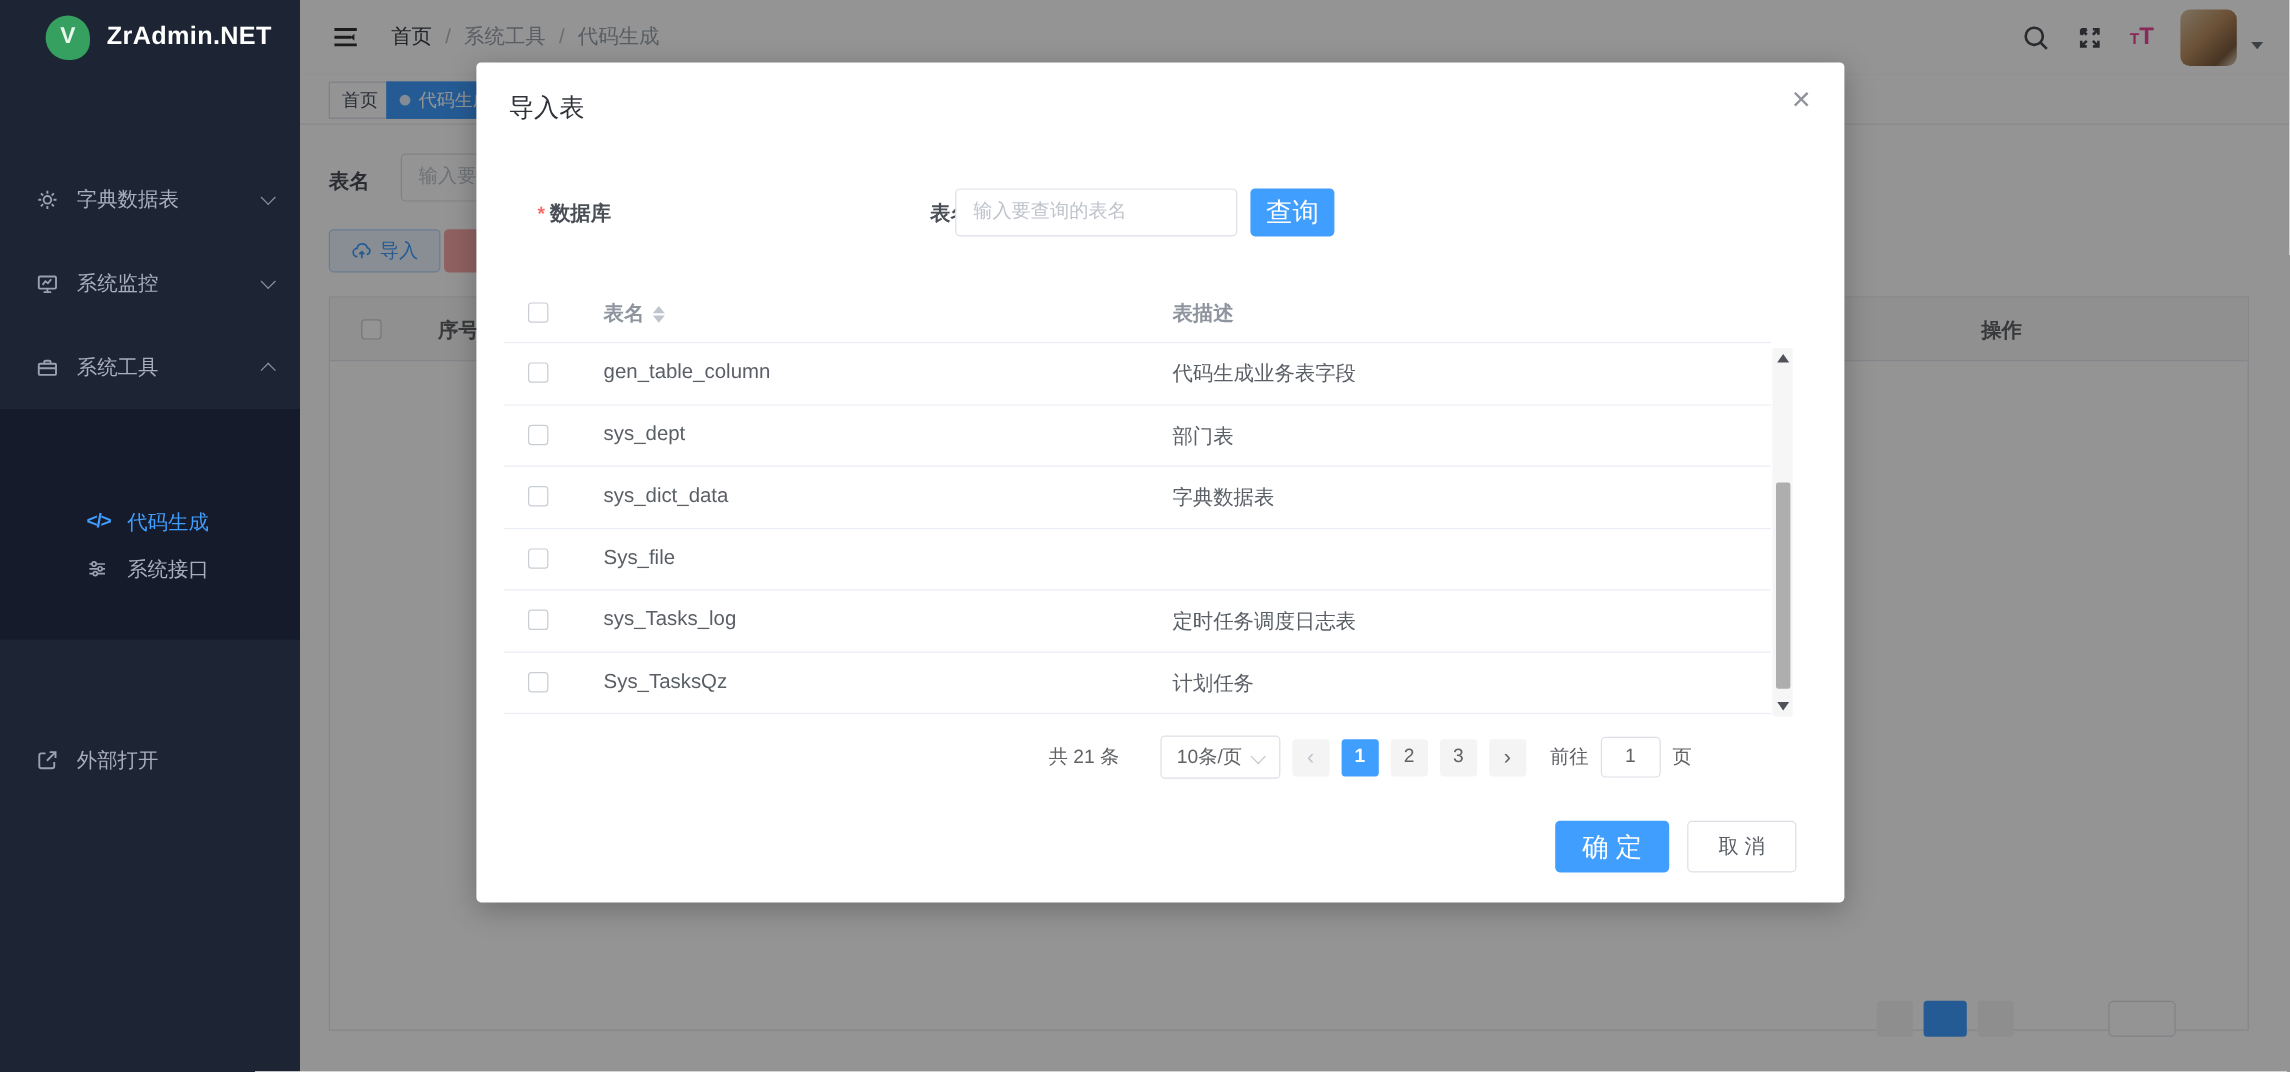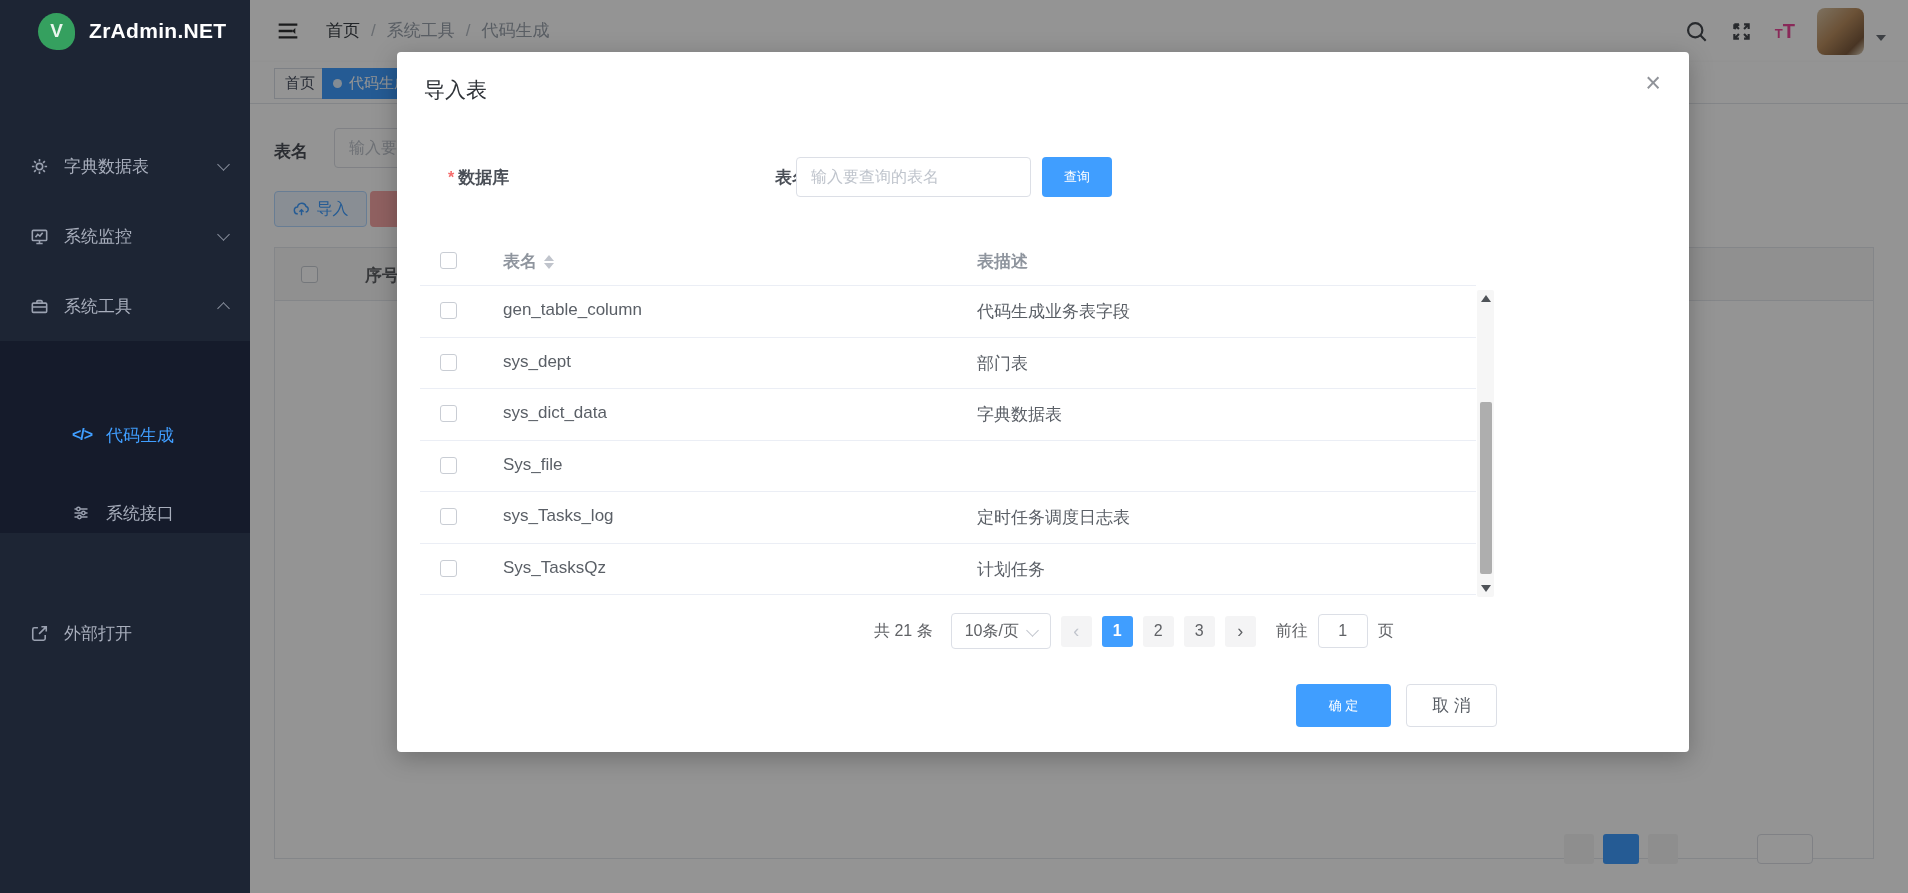--- a/index.html
+++ b/index.html
@@ -56,34 +56,34 @@
   .checkbox{ width:17px; height:17px; border:1px solid #c9cdd4; border-radius:3px; background:#fff; cursor:pointer; }
   .pt-check{ position:absolute; left:26px; top:18px; }
   .pt-col{ position:absolute; top:16px; font-size:17px; font-weight:bold; color:#606266; }
   .frag-pager{ position:absolute; bottom:0; right:60px; height:24px; display:flex; gap:9px; }
   .frag-btn{ width:30px; height:30px; border-radius:3px; background:#f4f4f5; }
   .frag-btn.blue{ width:36px; background:#409eff; }
   .frag-input{ width:56px; height:30px; border:1px solid #dcdfe6; border-radius:4px; background:#fff; margin-left:70px; }
 
   
   .overlay{ position:absolute; left:250px; top:0; width:1658px; height:893px; background:rgba(0,0,0,.42); z-index:10; }
-  .modal{ position:absolute; left:397px; top:52px; width:1292px; height:700px; background:#fff; border-radius:4px; box-shadow:0 6px 24px rgba(0,0,0,.25); z-index:20; }
+  .modal{ position:absolute; left:397px; top:52px; width:1140px; height:700px; background:#fff; border-radius:4px; box-shadow:0 6px 24px rgba(0,0,0,.25); z-index:20; }
   .modal-title{ position:absolute; left:27px; top:24px; font-size:21px; color:#2f3338; }
   .modal-close{ position:absolute; right:28px; top:18px; font-size:27px; color:#909399; cursor:pointer; line-height:1; }
 
   .m-label{ font-size:17px; font-weight:bold; color:#4a4f57;margin-left:22px; }
   .req{ color:#f56c6c; margin-right:4px; font-size:16px; }
   .m-form{ position:absolute; left:0; top:105px; width:100%; height:40px; }
   .db-label{ position:absolute; left:29px; top:9px; }
   .m-select{ position:absolute; left:102px; top:0; width:236px; height:40px; border:1px solid #dcdfe6; border-radius:4px; display:flex; align-items:center; padding:0 14px; font-size:17px; color:#5a5f66; cursor:pointer; }
   .sel-chev{ position:absolute; right:13px; top:14px; width:9px; height:9px; border-right:1.5px solid #c0c4cc; border-bottom:1.5px solid #c0c4cc; transform:rotate(45deg); }
   .tn-label{ position:absolute; left:356px; top:9px; }
   .m-input{ position:absolute; left:399px; top:0; width:235px; height:40px; border:1px solid #dcdfe6; border-radius:4px; font-size:16px; color:#606266; padding:0 14px; }
   .m-input::placeholder{ color:#bfc4cc; }
-  .btn-primary{ background:#409eff; color:#fff; border:none; border-radius:4px; font-size:13px; cursor:pointer; }
+  .btn-primary{ background:#409eff; color:#fff; border:none; border-radius:4px; font-size:22px; cursor:pointer; }
   .m-query{ position:absolute; left:645px; top:0; width:70px; height:40px; }
 
   .m-thead{ position:absolute; left:23px; top:185px; width:1056px; height:49px; border-bottom:1px solid #ebeef5; }
   .mh-check{ position:absolute; left:20px; top:15px; }
   .mh-name{ position:absolute; left:83px; top:13px; font-size:17px; font-weight:bold; color:#8f959e; display:flex; align-items:center; gap:7px; }
   .mh-desc{ position:absolute; left:557px; top:13px; font-size:17px; font-weight:bold; color:#8f959e; }
   .sort-caret{ display:inline-flex; flex-direction:column; gap:2px; }
   .sort-caret i{ width:0; height:0; border-left:5px solid transparent; border-right:5px solid transparent; }
   .sort-caret .up{ border-bottom:6px solid #c0c4cc; }
   .sort-caret .dn{ border-top:6px solid #c0c4cc; }
@@ -94,21 +94,21 @@
   .mr-name{ position:absolute; left:83px; top:14px; font-size:17px; color:#5a5f66; }
   .mr-desc{ position:absolute; left:557px; top:14px; font-size:17px; color:#5a5f66; }
 
   .m-scroll{ position:absolute; left:1080px; top:238px; width:17px; height:307px; background:#f6f6f6; border-radius:2px; }
   .m-scroll .arr{ position:absolute; left:3.5px; width:0; height:0; border-left:5px solid transparent; border-right:5px solid transparent; }
   .m-scroll .arr.up{ top:5px; border-bottom:7px solid #4f5358; }
   .m-scroll .arr.dn{ bottom:5px; border-top:7px solid #4f5358; }
   .m-thumb{ position:absolute; left:2.5px; top:112px; width:12px; height:172px; background:#aeaeae; border-radius:2px; cursor:grab; }
 
   .m-pager{ position:absolute; left:477px; top:561px; height:36px; display:flex; align-items:center; gap:10px; font-size:16px; color:#606266; }
-  .pg-total{ margin-right:8px; white-space:nowrap; }
+  .pg-total{ margin-right:24px; white-space:nowrap; }
   .pg-size{ position:relative; width:100px; height:36px; border:1px solid #dcdfe6; border-radius:4px; display:flex; align-items:center; padding-left:13px; color:#606266; cursor:pointer; }
   .pg-size .sel-chev{ top:12px; }
   .pg-btn{ width:31px; height:31px; border-radius:3px; background:#f4f4f5; display:flex; align-items:center; justify-content:center; font-size:16px; color:#606266; cursor:pointer; border:none; }
   .pg-btn.prev{ color:#c0c4cc; }
   .pg-btn.active{ background:#409eff; color:#fff; font-weight:bold; }
   .pg-goto{ margin-left:10px; white-space:nowrap; }
   .pg-input{ width:50px; height:34px; border:1px solid #dcdfe6; border-radius:4px; text-align:center; font-size:16px; color:#606266; }
   .pg-arrow{ font-size:18px; line-height:1; }
 
   .m-footer-confirm{ position:absolute; left:899px; top:632px; width:95px; height:43px; }
@@ -161,21 +161,21 @@
       <span class="mi-label">系统工具</span>
       <span class="chev up"></span>
     </div>
 
 
     <div class="menu-item sub active" style="top:407px">
       <span class="mi-icon code-glyph">&lt;/&gt;</span>
       <span class="mi-label">代码生成</span>
     </div>
 
-    <div class="menu-item sub" style="top:485px">
+    <div class="menu-item sub" style="top:446px">
       <span class="mi-icon">
         <svg width="18" height="18" viewBox="0 0 18 18" fill="none" stroke="currentColor" stroke-width="1.4">
             <path d="M2.5 5h13M2.5 9h13M2.5 13h13"></path>
             <circle cx="6.4" cy="5" r="1.7" fill="#151b2b"></circle>
             <circle cx="11.4" cy="9" r="1.7" fill="#151b2b"></circle>
             <circle cx="7.4" cy="13" r="1.7" fill="#151b2b"></circle>
           </svg>
       </span>
       <span class="mi-label">系统接口</span>
     </div>

